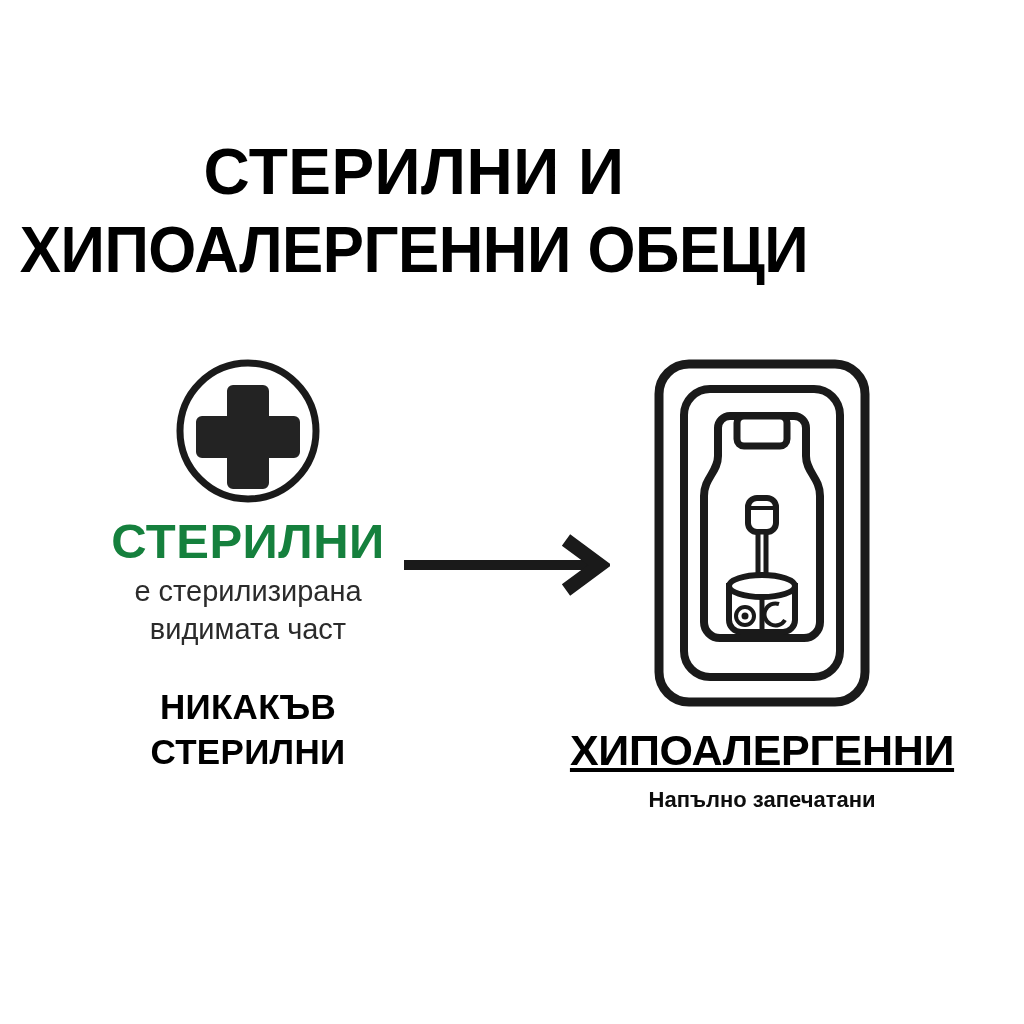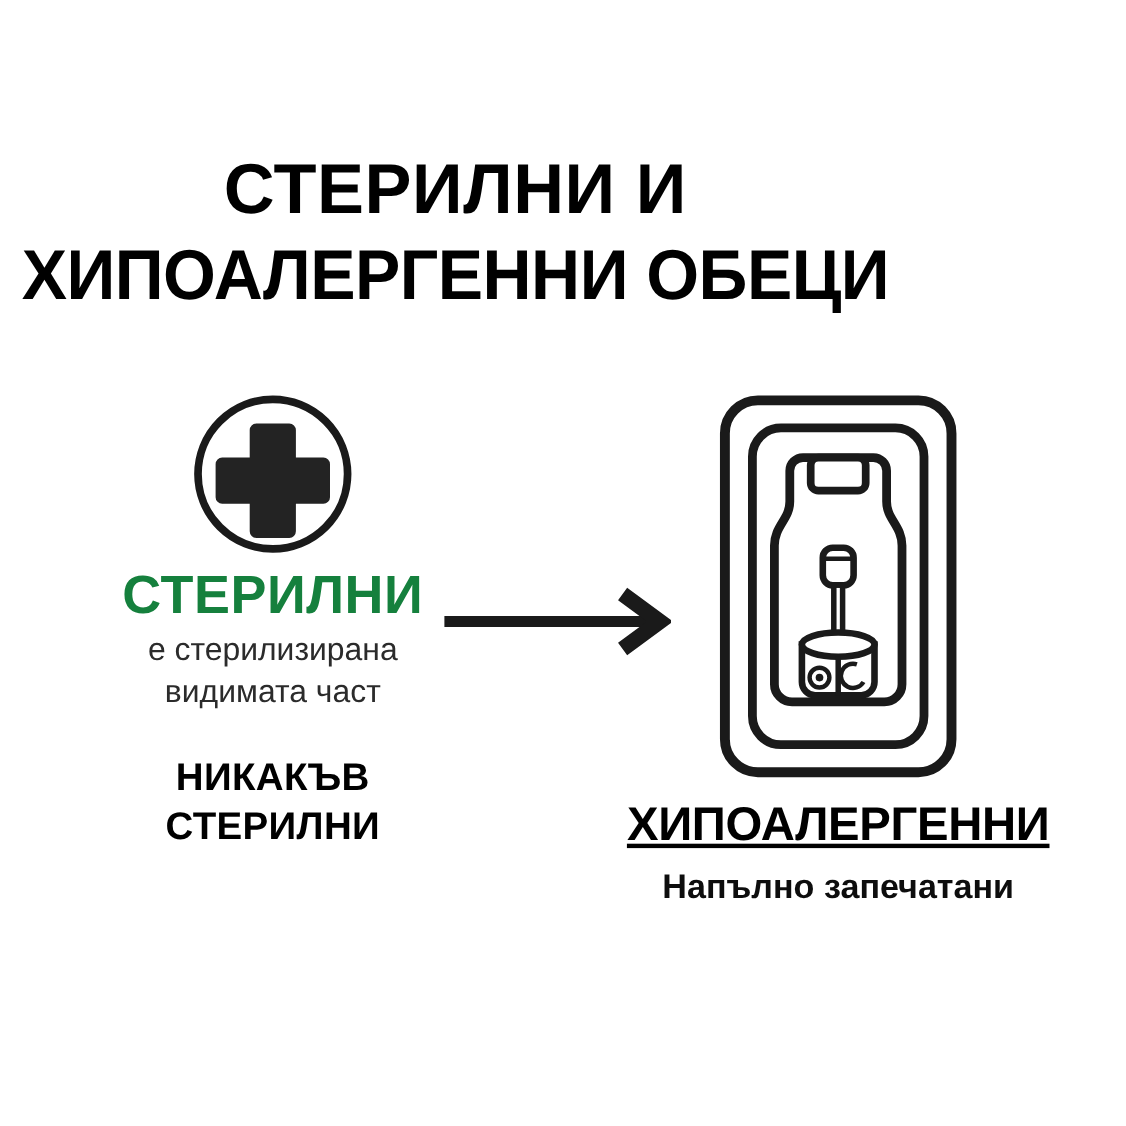--- a/index.html
+++ b/index.html
@@ -122,21 +122,21 @@
     font-size: 43px;
     font-weight: bold;
     color: #000000;
     letter-spacing: -0.3px;
     line-height: 1.05;
     white-space: nowrap;
     text-decoration: underline;
   }
   .subline-right {
     margin-top: 12px;
-    font-size: 31px;
+    font-size: 22px;
     font-weight: bold;
     color: #0d0d0d;
     line-height: 1.35;
   }
   .subline-right span { display: block; }
 </style>
 </head>
 <body>
 
 <div id="poster">

